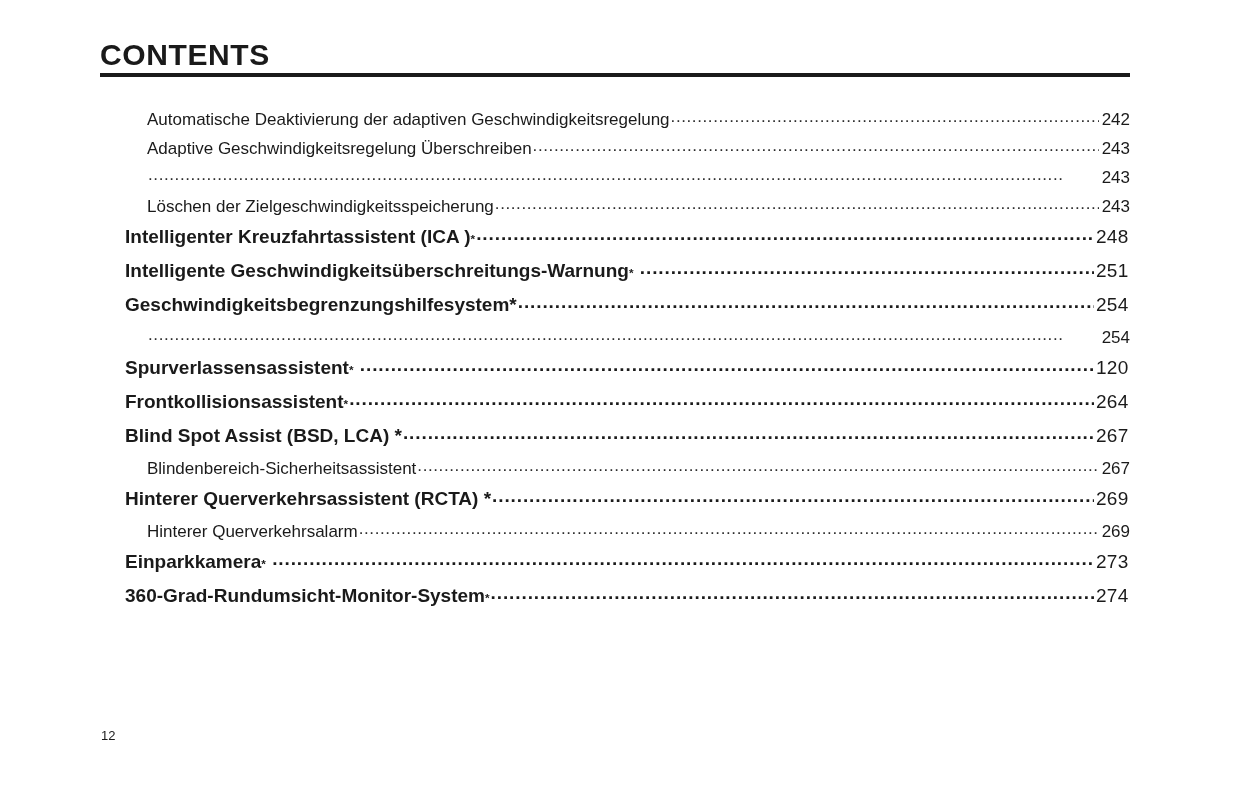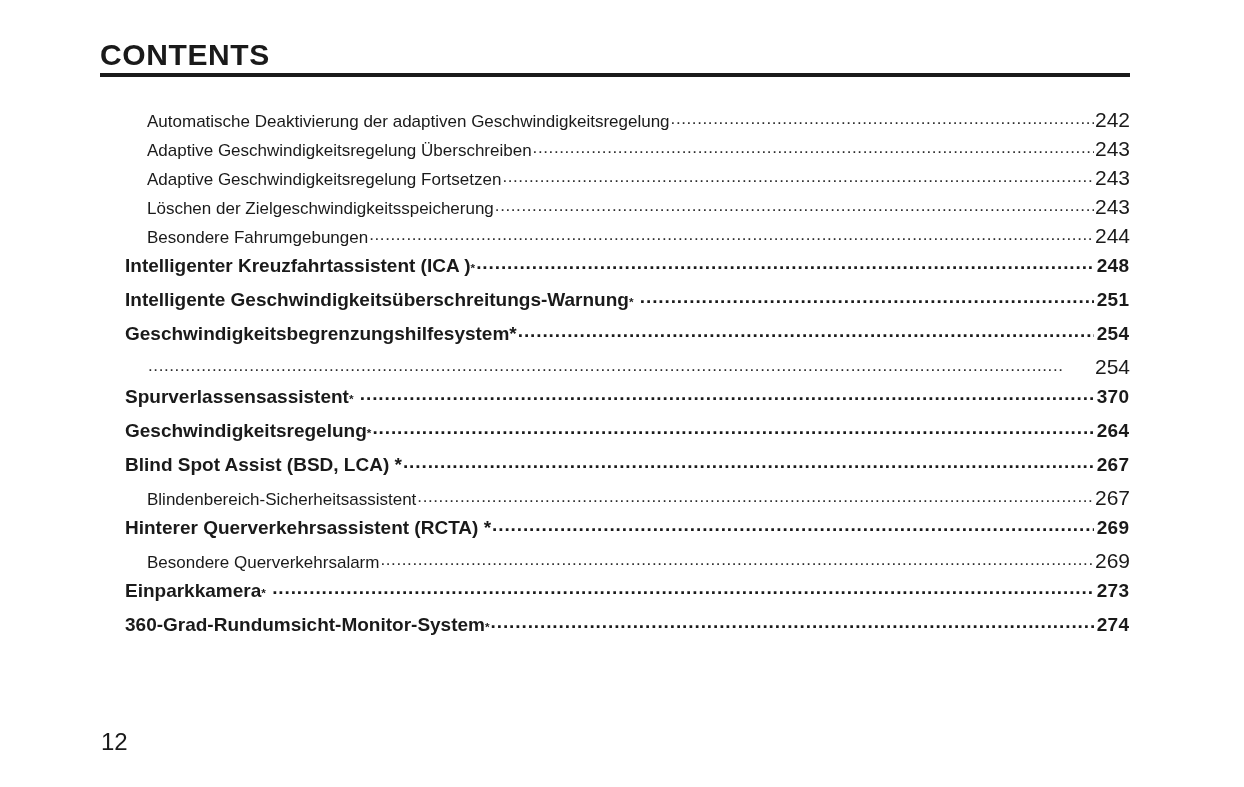--- a/index.html
+++ b/index.html
@@ -75,21 +75,21 @@
     letter-spacing: 0.6px;
     color: #2b2b2b;
     white-space: nowrap;
     display: block;
     position: absolute;
     left: 0;
     bottom: -2px;
   }
   .toc-row.lvl2 .pageno {
     flex: 0 0 auto;
-    font-size: 21px;
+    font-size: 17px;
     text-align: right;
     min-width: 30px;
   }
   
   .toc-row.lvl1 {
     height: 34px;
     padding-left: 25px;
     font-size: 19px;
     font-weight: bold;
   }
@@ -111,35 +111,35 @@
     color: #1a1a1a;
     white-space: nowrap;
     display: block;
     position: absolute;
     left: 0;
     bottom: -2px;
   }
   .toc-row.lvl1 .pageno {
     flex: 0 0 auto;
     font-size: 19px;
-    font-weight: bold;
-    text-align: center;
+    font-weight: normal;
+    text-align: left;
     min-width: 34px;
     letter-spacing: 0.3px;
   }
   sup.star {
     font-size: 0.62em;
     vertical-align: super;
     line-height: 0;
   }
   .folio {
     position: absolute;
     left: 101px;
     top: 728px;
-    font-size: 24px;
+    font-size: 13px;
     font-weight: normal;
     color: #1a1a1a;
   }
 </style>
 </head>
 <body>
 
 <div class="page">
 
   <div class="toc-title">CONTENTS</div>
@@ -151,74 +151,68 @@
         <span class="label">Automatische Deaktivierung der adaptiven Geschwindigkeitsregelung</span>
         <span class="leader"></span>
         <span class="pageno">242</span>
       </div>
       <div class="toc-row lvl2">
         <span class="label">Adaptive Geschwindigkeitsregelung Überschreiben</span>
         <span class="leader"></span>
         <span class="pageno">243</span>
       </div>
       <div class="toc-row lvl2">
-        <span class="label">Adaptive Geschwindigkeitsregelung Fortsetzen </span>
         <span class="leader"></span>
         <span class="pageno">243</span>
       </div>
       <div class="toc-row lvl2">
         <span class="label">Löschen der Zielgeschwindigkeitsspeicherung</span>
         <span class="leader"></span>
         <span class="pageno">243</span>
-      </div>
-      <div class="toc-row lvl2">
-        <span class="label">Besondere Fahrumgebungen </span>
-        <span class="leader"></span>
-        <span class="pageno">244</span>
       </div>
       <div class="toc-row lvl1">
         <span class="label">Intelligenter Kreuzfahrtassistent (ICA )</span>
         <sup class="star">*</sup>
         <span class="leader"></span>
         <span class="pageno">248</span>
       </div>
       <div class="toc-row lvl1"><span class="label">Intelligente Geschwindigkeitsüberschreitungs-Warnung</span><sup class="star">*</sup>&nbsp;<span class="leader"></span><span class="pageno">251</span></div>
       <div class="toc-row lvl1">
         <span class="label">Geschwindigkeitsbegrenzungshilfesystem*</span>
         <span class="leader"></span>
         <span class="pageno">254</span>
       </div>
       <div class="toc-row lvl2">
         <span class="leader"></span>
         <span class="pageno">254</span>
       </div>
-      <div class="toc-row lvl1"><span class="label">Spurverlassensassistent</span><sup class="star">*</sup>&nbsp;<span class="leader"></span><span class="pageno">370</span></div>
-      <div class="toc-row lvl1">
-        <span class="label">Geschwindigkeitsregelung</span>
+      <div class="toc-row lvl1"><span class="label">Spurverlassensassistent</span><sup class="star">*</sup>&nbsp;<span class="leader"></span><span class="pageno">120</span></div>
+      <div class="toc-row lvl1">
+        <span class="label">Frontkollisionsassistent</span>
         <sup class="star">*</sup>
         <span class="leader"></span>
         <span class="pageno">264</span>
       </div>
       <div class="toc-row lvl1">
         <span class="label">Blind Spot Assist (BSD, LCA) *</span>
         <span class="leader"></span>
         <span class="pageno">267</span>
       </div>
       <div class="toc-row lvl2">
         <span class="label">Blindenbereich-Sicherheitsassistent</span>
         <span class="leader"></span>
         <span class="pageno">267</span>
       </div>
       <div class="toc-row lvl1">
         <span class="label">Hinterer Querverkehrsassistent (RCTA) *</span>
         <span class="leader"></span>
         <span class="pageno">269</span>
       </div>
       <div class="toc-row lvl2">
-        <span class="label">Besondere Querverkehrsalarm</span>
+        <span class="label">Hinterer Querverkehrsalarm</span>
         <span class="leader"></span>
         <span class="pageno">269</span>
       </div>
       <div class="toc-row lvl1"><span class="label">Einparkkamera</span><sup class="star">*</sup>&nbsp;<span class="leader"></span><span class="pageno">273</span></div>
       <div class="toc-row lvl1">
         <span class="label">360-Grad-Rundumsicht-Monitor-System</span>
         <sup class="star">*</sup>
         <span class="leader"></span>
         <span class="pageno">274</span>
       </div>

